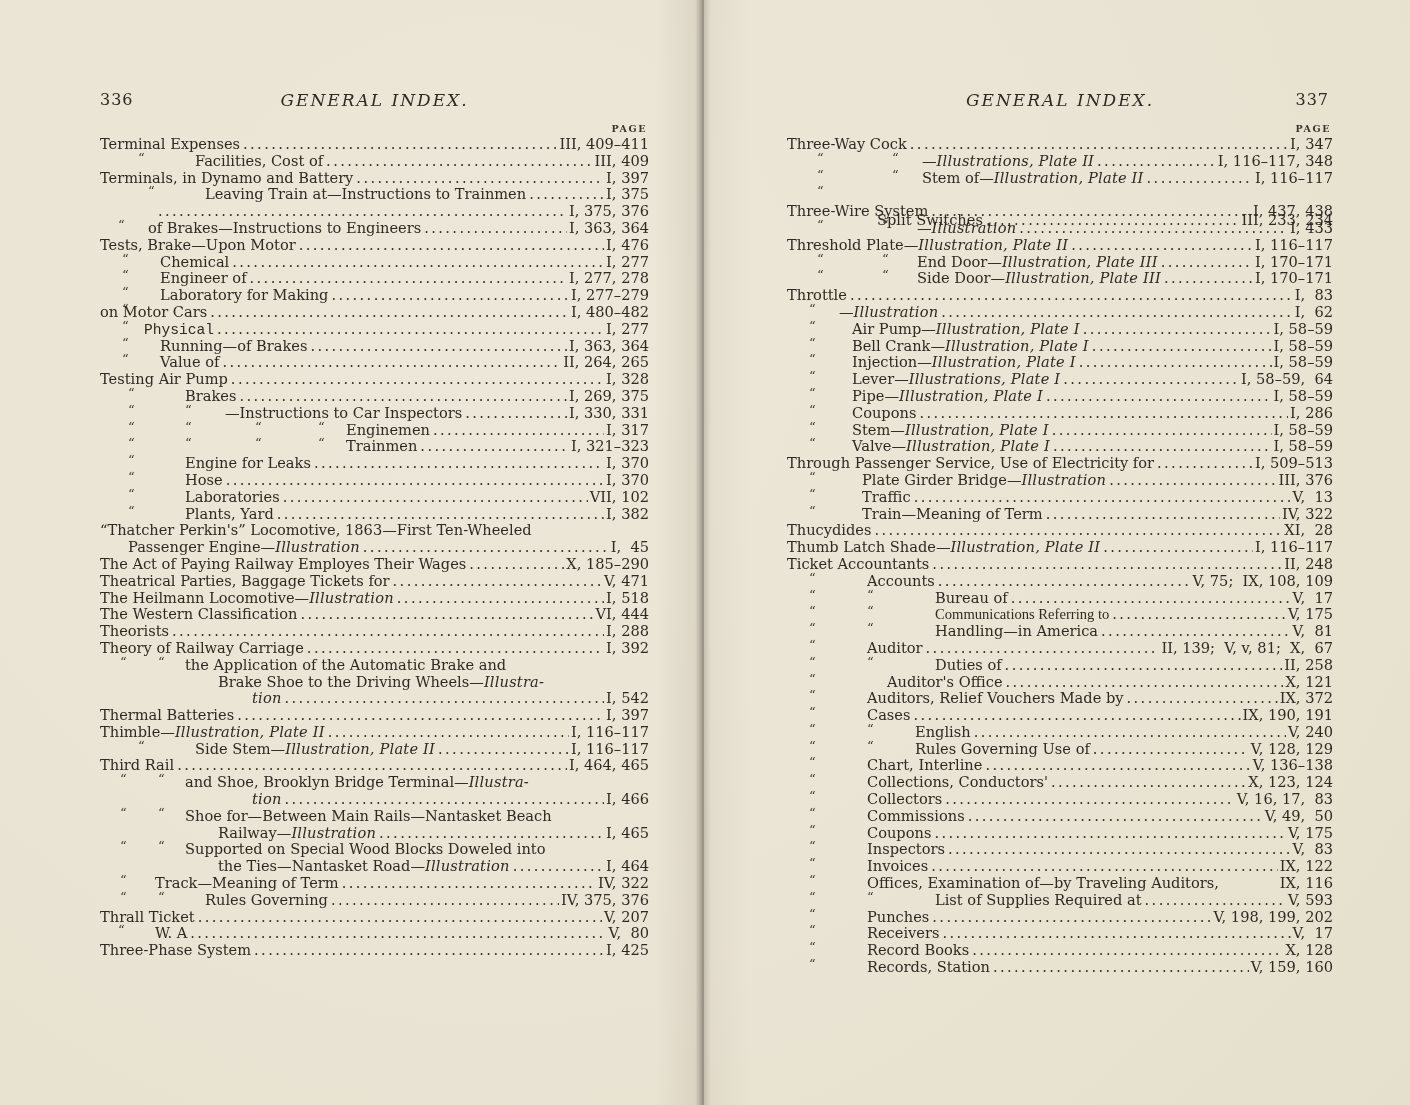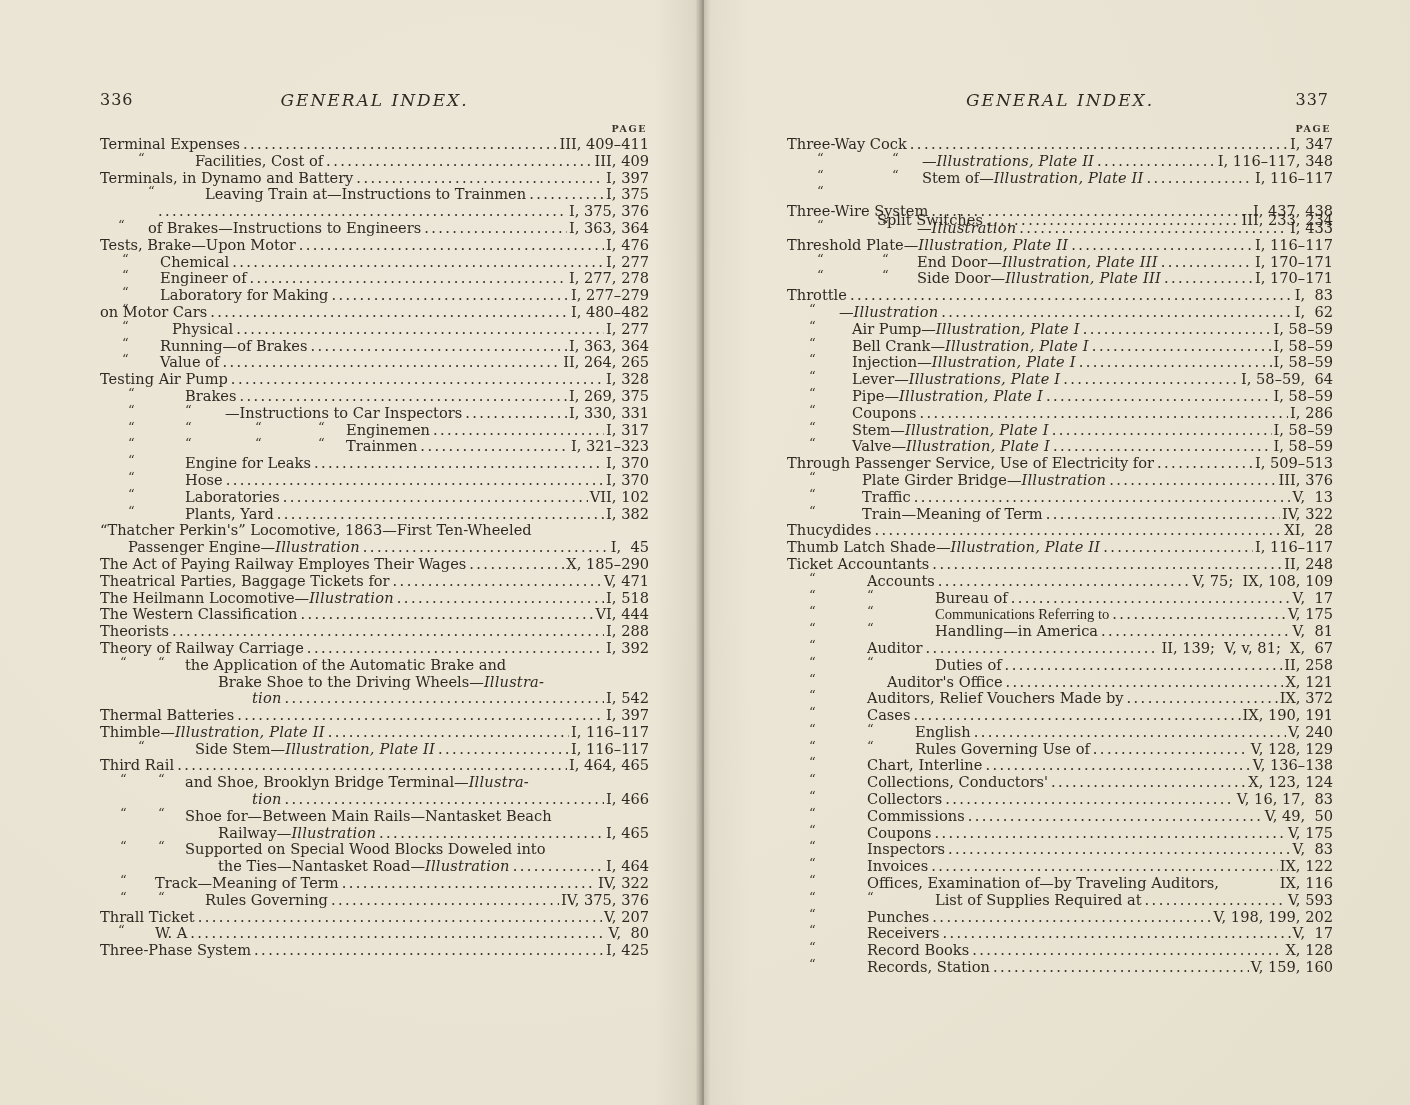--- a/index.html
+++ b/index.html
@@ -118,21 +118,21 @@
           <span class="ref">I, 277–279</span>
         </div>
         <div class="line">
           <span class="ditto" style="left: 22px;">“</span>
           <span class="txt" style=""><span>on Motor Cars</span></span>
           <span class="leader">......................................................................................................................................................</span>
           <span class="ref">I, 480–482</span>
         </div>
         <div class="line">
           <span class="ditto" style="left: 22px;">“</span>
-          <span class="txt" style="margin-left: 72px;"><span>Physical</span></span>
+          <span class="txt" style="margin-left: 44px; font-family: Liberation Mono, monospace;"><span>Physical</span></span>
           <span class="leader">......................................................................................................................................................</span>
           <span class="ref">I, 277</span>
         </div>
         <div class="line">
           <span class="ditto" style="left: 22px;">“</span>
           <span class="txt" style="margin-left: 60px;"><span>Running—of Brakes</span></span>
           <span class="leader">......................................................................................................................................................</span>
           <span class="ref">I, 363, 364</span>
         </div>
         <div class="line">

